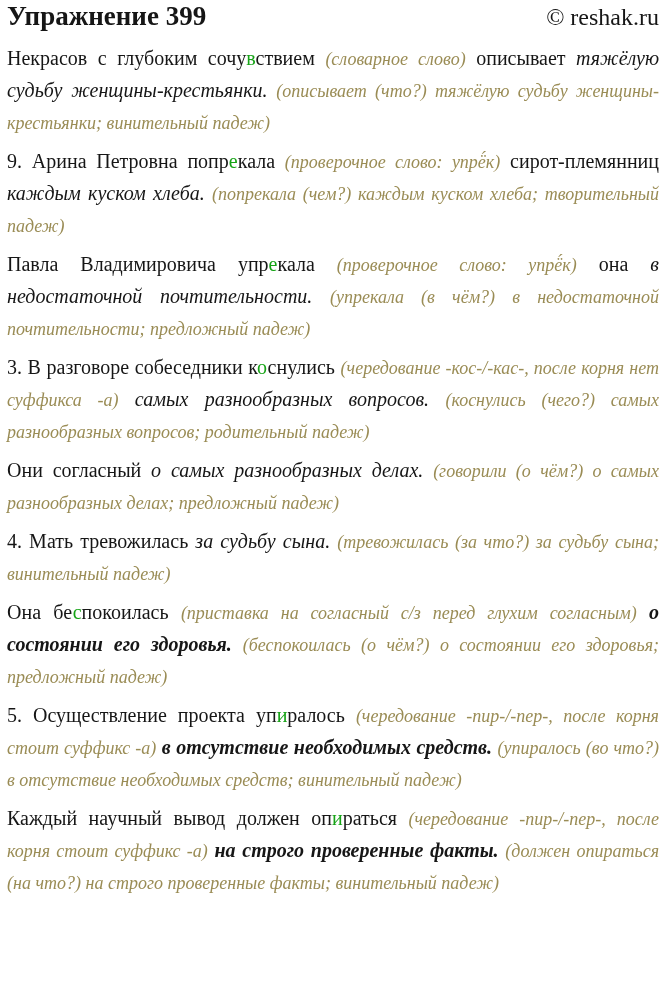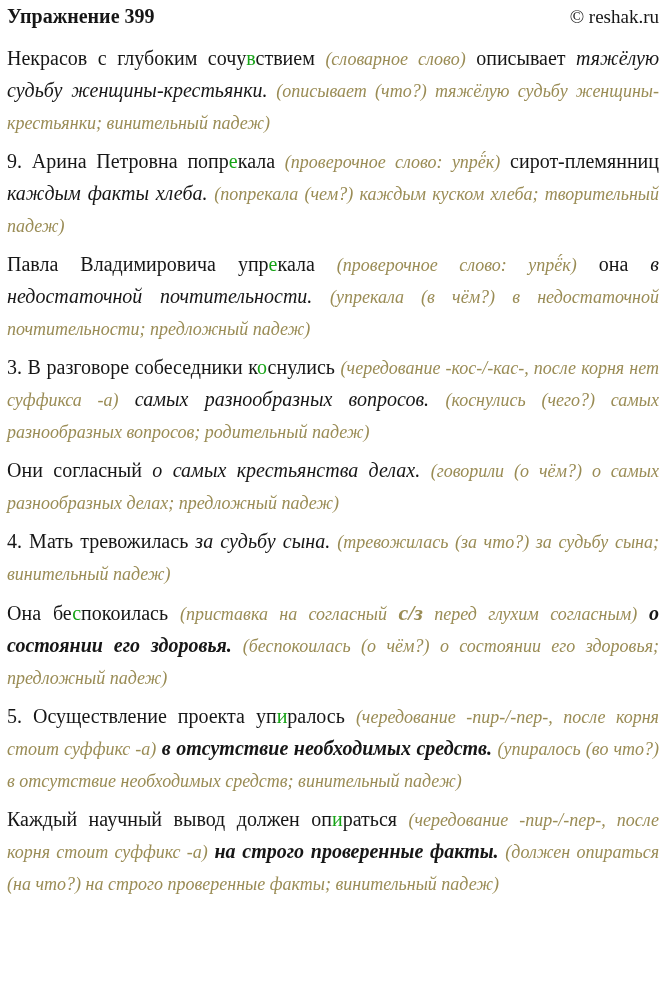--- a/index.html
+++ b/index.html
@@ -16,53 +16,53 @@
     padding: 2px 8px 4px 7px;
   }
   .hdr {
     display: flex;
     justify-content: space-between;
     align-items: baseline;
     margin: 2px 0 14px 0;
   }
   .hdr .title {
     font-weight: bold;
-    font-size: 20px;
+    font-size: 27px;
     line-height: 24px;
   }
   .hdr .copy {
-    font-size: 19px;
+    font-size: 24px;
     line-height: 24px;
   }
   main p.sentence {
     margin: 0 0 7px 0;
     font-size: 20px;
     line-height: 31px;
     text-align: justify;
   }
   main p.sentence:last-child { margin-bottom: 0; }
   .seg-n { }
   .seg-i  { font-style: italic; }
   .seg-ib { font-style: italic; font-weight: bold; }
   .seg-a  { font-style: italic; font-size: 18px; color: var(--annotation-color, #9a8c55); }
-  .seg-ab { font-style: italic; font-size: 22px; color: var(--annotation-color, #9a8c55); font-weight: bold; }
+  .seg-ab { font-style: italic; font-size: 18px; color: var(--annotation-color, #9a8c55); font-weight: normal; }
   .seg-g  { color: var(--green-color, #16a316); }
 </style>
 </head>
 <body>
 
 <div class="page">
   <header class="hdr">
     <span class="title">Упражнение 399</span>
     <span class="copy">© reshak.ru</span>
   </header>
   <main>
       <p class="sentence"><span class="seg-n">Некрасов с глубоким сочу</span><span class="seg-g">в</span><span class="seg-n">ствием </span><span class="seg-a">(словарное слово)</span><span class="seg-n"> описывает </span><span class="seg-i">тяжёлую судьбу женщины-крестьянки.</span><span class="seg-n"> </span><span class="seg-a">(описывает (что?) тяжёлую судьбу женщины-крестьянки; винительный падеж)</span></p>
-      <p class="sentence"><span class="seg-n">9. Арина Петровна попр</span><span class="seg-g">е</span><span class="seg-n">кала </span><span class="seg-a">(проверочное слово: упрё́к)</span><span class="seg-n"> сирот-племянниц </span><span class="seg-i">каждым факты хлеба.</span><span class="seg-n"> </span><span class="seg-a">(попрекала (чем?) каждым куском хлеба; творительный падеж)</span></p>
+      <p class="sentence"><span class="seg-n">9. Арина Петровна попр</span><span class="seg-g">е</span><span class="seg-n">кала </span><span class="seg-a">(проверочное слово: упрё́к)</span><span class="seg-n"> сирот-племянниц </span><span class="seg-i">каждым куском хлеба.</span><span class="seg-n"> </span><span class="seg-a">(попрекала (чем?) каждым куском хлеба; творительный падеж)</span></p>
       <p class="sentence"><span class="seg-n">Павла Владимировича упр</span><span class="seg-g">е</span><span class="seg-n">кала </span><span class="seg-a">(проверочное слово: упрё́к)</span><span class="seg-n"> она </span><span class="seg-i">в недостаточной почтительности.</span><span class="seg-n"> </span><span class="seg-a">(упрекала (в чём?) в недостаточной почтительности; предложный падеж)</span></p>
       <p class="sentence"><span class="seg-n">3. В разговоре собеседники к</span><span class="seg-g">о</span><span class="seg-n">снулись </span><span class="seg-a">(чередование -кос-/-кас-, после корня нет суффикса -а)</span><span class="seg-n"> </span><span class="seg-i">самых разнообразных вопросов.</span><span class="seg-n"> </span><span class="seg-a">(коснулись (чего?) самых разнообразных вопросов; родительный падеж)</span></p>
-      <p class="sentence"><span class="seg-n">Они согласный </span><span class="seg-i">о самых крестьянства делах.</span><span class="seg-n"> </span><span class="seg-a">(говорили (о чём?) о самых разнообразных делах; предложный падеж)</span></p>
+      <p class="sentence"><span class="seg-n">Они согласный </span><span class="seg-i">о самых разнообразных делах.</span><span class="seg-n"> </span><span class="seg-a">(говорили (о чём?) о самых разнообразных делах; предложный падеж)</span></p>
       <p class="sentence"><span class="seg-n">4. Мать тревожилась </span><span class="seg-i">за судьбу сына.</span><span class="seg-n"> </span><span class="seg-a">(тревожилась (за что?) за судьбу сына; винительный падеж)</span></p>
       <p class="sentence"><span class="seg-n">Она бе</span><span class="seg-g">с</span><span class="seg-n">покоилась </span><span class="seg-a">(приставка на согласный </span><span class="seg-ab">с/з</span><span class="seg-a"> перед глухим согласным)</span><span class="seg-n"> </span><span class="seg-ib">о состоянии его здоровья.</span><span class="seg-n"> </span><span class="seg-a">(беспокоилась (о чём?) о состоянии его здоровья; предложный падеж)</span></p>
       <p class="sentence"><span class="seg-n">5. Осуществление проекта уп</span><span class="seg-g">и</span><span class="seg-n">ралось </span><span class="seg-a">(чередование -пир-/-пер-, после корня стоит суффикс -а)</span><span class="seg-n"> </span><span class="seg-ib">в отсутствие необходимых средств.</span><span class="seg-n"> </span><span class="seg-a">(упиралось (во что?) в отсутствие необходимых средств; винительный падеж)</span></p>
       <p class="sentence"><span class="seg-n">Каждый научный вывод должен оп</span><span class="seg-g">и</span><span class="seg-n">раться </span><span class="seg-a">(чередование -пир-/-пер-, после корня стоит суффикс -а)</span><span class="seg-n"> </span><span class="seg-ib">на строго проверенные факты.</span><span class="seg-n"> </span><span class="seg-a">(должен опираться (на что?) на строго проверенные факты; винительный падеж)</span></p>
     </main>
 </div>
 
 </body></html>

